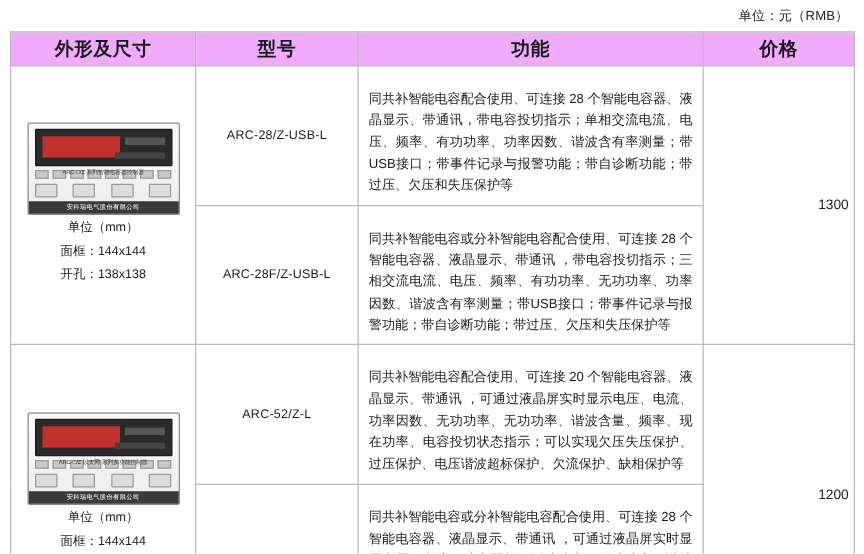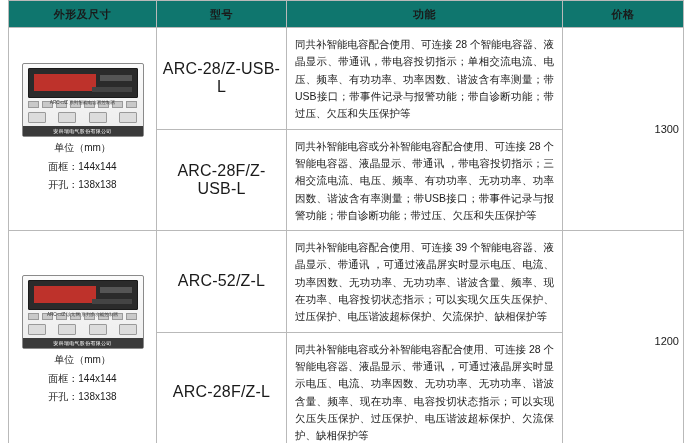--- a/index.html
+++ b/index.html
@@ -32,50 +32,50 @@
     width: 675px;
     border-collapse: collapse;
     table-layout: fixed;
     font-size: 10.5px;
   }
   table.spec th, table.spec td {
     border: 1px solid #b9b9b9;
     vertical-align: middle;
   }
   thead th {
-    background: #0f766e;
+    background: #f0abfc;
     font-weight: bold;
-    font-size: 11px;
+    font-size: 15px;
     height: 24px;
     text-align: center;
     color: #1a1a1a;
     letter-spacing: 0.5px;
   }
   .col-img { width: 148px; }
   .col-model { width: 130px; }
   .col-func { width: 276px; }
   .col-price { width: 121px; }
 
   td.img-cell {
     text-align: center;
     padding: 6px 4px 8px 4px;
     margin-left: 34px;
   }
   td.model-cell {
     text-align: center;
-    font-size: 16px;
+    font-size: 10px;
     letter-spacing: 0.2px;
     padding: 20px 3px;
   }
   td.func-cell {
     text-align: justify;
     text-justify: inter-ideograph;
     font-size: 10.5px;
     line-height: 1.65;
-    padding: 8px 8px 6px 8px;
+    padding: 18px 8px 6px 8px;
   }
   td.price-cell {
     text-align: right;
     font-size: 11px;
     padding: 4px;
   }
 
   
   .device {
     width: 122px;
@@ -175,20 +175,21 @@
     text-align: center;
     color: #1a1a1a;
     margin-top: 3px;
   }
 </style>
 </head>
 <body>
 
 <div class="page">
 
+  <div class="unit-line">单位：元（RMB）</div>
 
   <table class="spec">
     <colgroup>
       <col class="col-img">
       <col class="col-model">
       <col class="col-func">
       <col class="col-price">
     </colgroup>
     <thead>
       <tr>
@@ -265,21 +266,21 @@
                 <b></b>
                 <b></b>
             </div>
             <div class="brandbar">安科瑞电气股份有限公司</div>
           </div>
           <div class="dims">单位（mm）</div>
           <div class="dims">面框：144x144</div>
           <div class="dims">开孔：138x138</div>
         </td>
         <td class="model-cell">ARC-52/Z-L</td>
-        <td class="func-cell">同共补智能电容配合使用、可连接 39 个智能电容器、液晶显示、带通讯 ，可通过液晶屏实时显示电压、电流、功率因数、无功功率、无功功率、谐波含量、频率、现在功率、电容投切状态指示；可以实现欠压失压保护、过压保护、电压谐波超标保护、欠流保护、缺相保护等</td>
+        <td class="func-cell">同共补智能电容配合使用、可连接 20 个智能电容器、液晶显示、带通讯 ，可通过液晶屏实时显示电压、电流、功率因数、无功功率、无功功率、谐波含量、频率、现在功率、电容投切状态指示；可以实现欠压失压保护、过压保护、电压谐波超标保护、欠流保护、缺相保护等</td>
         <td class="price-cell" rowspan="2">1200</td>
       </tr>
       <tr>
         <td class="model-cell">ARC-28F/Z-L</td>
         <td class="func-cell">同共补智能电容或分补智能电容配合使用、可连接 28 个智能电容器、液晶显示、带通讯 ，可通过液晶屏实时显示电压、电流、功率因数、无功功率、无功功率、谐波含量、频率、现在功率、电容投切状态指示；可以实现欠压失压保护、过压保护、电压谐波超标保护、欠流保护、缺相保护等</td>
       </tr>
 
     </tbody>
   </table>
 </div>

